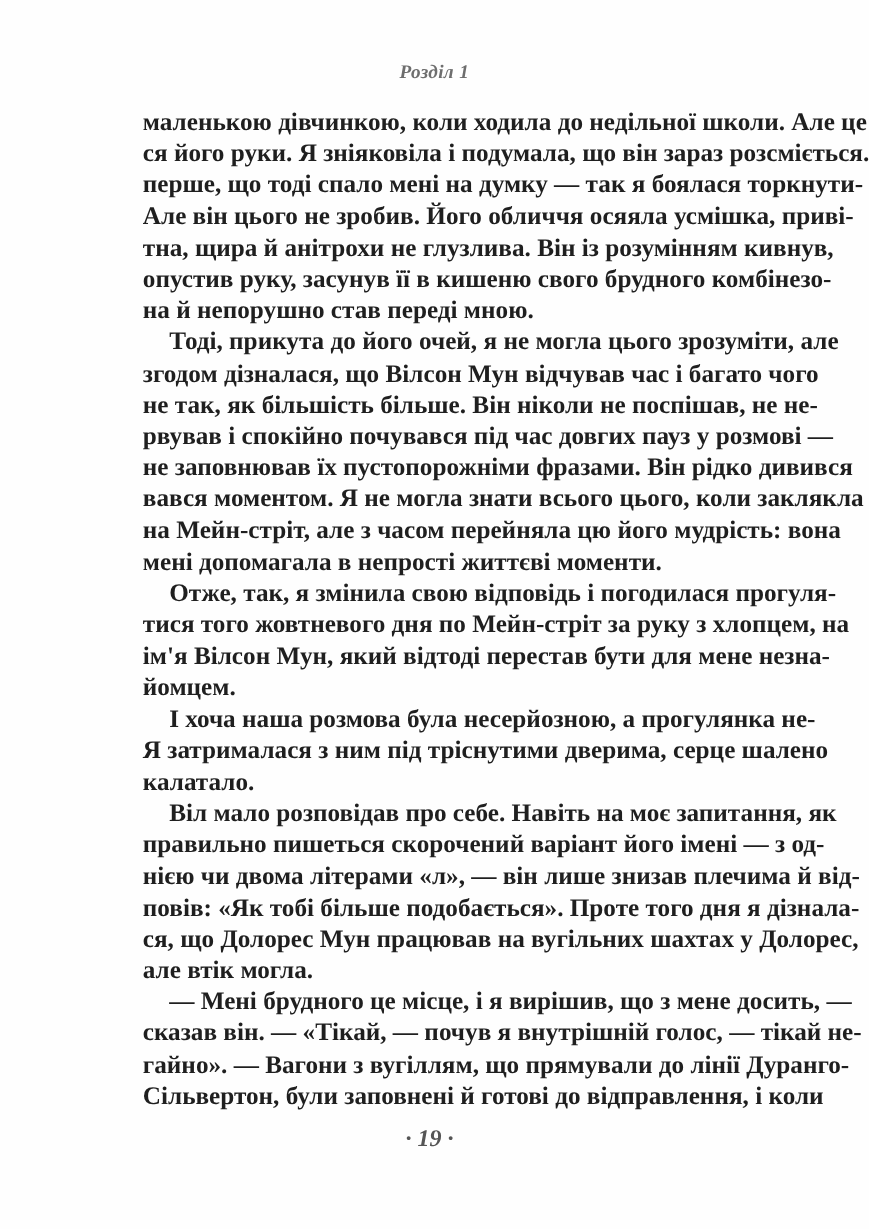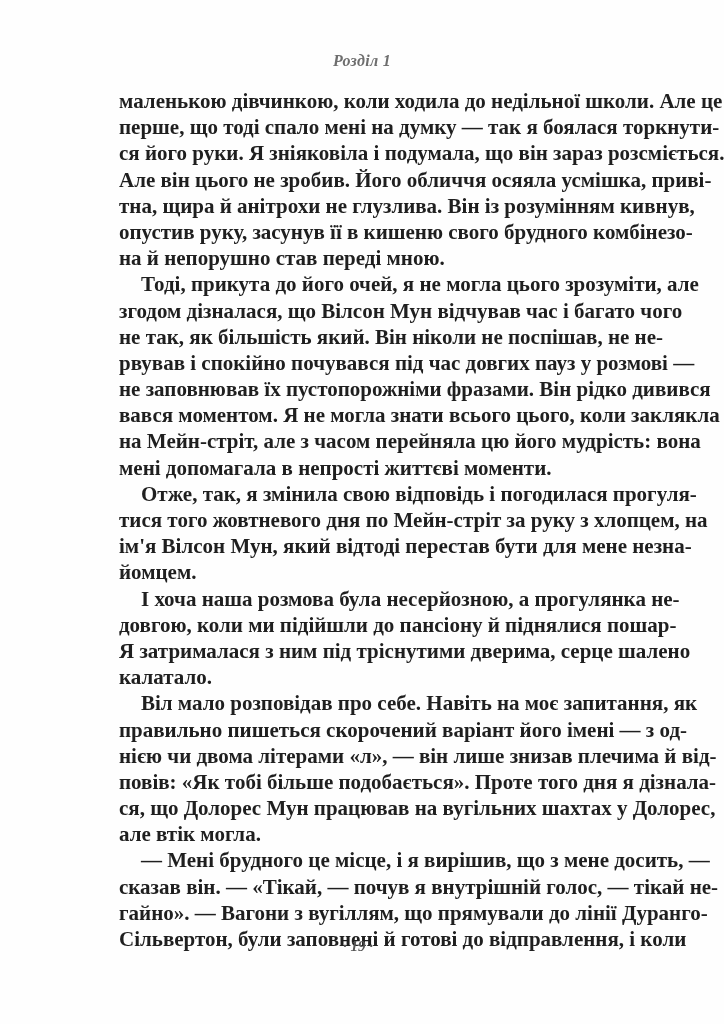--- a/index.html
+++ b/index.html
@@ -58,63 +58,62 @@
       padding-left: 22px;
     }
     .folio {
       position: absolute;
       top: 938px;
       left: 0;
       width: 716px;
       text-align: center;
       font-family: "Liberation Serif", serif;
       font-style: italic;
-      font-size: 15px;
+      font-size: 20px;
       color: #555;
     }
   </style>
 </head>
 <body>
 
 <div class="page">
   <div class="running-head">Розділ 1</div>
 
   <div class="body-text">
 
     <div>
       <span class="line">маленькою дівчинкою, коли ходила до недільної школи. Але це</span>
+      <span class="line">ся його руки. Я зніяковіла і подумала, що він зараз розсміється.</span>
       <span class="line">перше, що тоді спало мені на думку — так я боялася торкнути-</span>
-      <span class="line">ся його руки. Я зніяковіла і подумала, що він зараз розсміється.</span>
       <span class="line">Але він цього не зробив. Його обличчя осяяла усмішка, приві-</span>
       <span class="line">тна, щира й анітрохи не глузлива. Він із розумінням кивнув,</span>
       <span class="line">опустив руку, засунув її в кишеню свого брудного комбінезо-</span>
       <span class="line last">на й непорушно став переді мною.</span>
     </div>
 
     <div>
       <span class="line indent">Тоді, прикута до його очей, я не могла цього зрозуміти, але</span>
       <span class="line">згодом дізналася, що Вілсон Мун відчував час і багато чого</span>
-      <span class="line">не так, як більшість який. Він ніколи не поспішав, не не-</span>
+      <span class="line">не так, як більшість більше. Він ніколи не поспішав, не не-</span>
       <span class="line">рвував і спокійно почувався під час довгих пауз у розмові —</span>
       <span class="line">не заповнював їх пустопорожніми фразами. Він рідко дивився</span>
       <span class="line">вався моментом. Я не могла знати всього цього, коли заклякла</span>
       <span class="line">на Мейн-стріт, але з часом перейняла цю його мудрість: вона</span>
       <span class="line last">мені допомагала в непрості життєві моменти.</span>
     </div>
 
     <div>
       <span class="line indent">Отже, так, я змінила свою відповідь і погодилася прогуля-</span>
       <span class="line">тися того жовтневого дня по Мейн-стріт за руку з хлопцем, на</span>
       <span class="line">ім'я Вілсон Мун, який відтоді перестав бути для мене незна-</span>
       <span class="line last">йомцем.</span>
     </div>
 
     <div>
       <span class="line indent">І хоча наша розмова була несерйозною, а прогулянка не-</span>
-      <span class="line">довгою, коли ми підійшли до пансіону й піднялися пошар-</span>
       <span class="line">Я затрималася з ним під тріснутими дверима, серце шалено</span>
       <span class="line last">калатало.</span>
     </div>
 
     <div>
       <span class="line indent">Віл мало розповідав про себе. Навіть на моє запитання, як</span>
       <span class="line">правильно пишеться скорочений варіант його імені — з од-</span>
       <span class="line">нією чи двома літерами «л», — він лише знизав плечима й від-</span>
       <span class="line">повів: «Як тобі більше подобається». Проте того дня я дізнала-</span>
       <span class="line">ся, що Долорес Мун працював на вугільних шахтах у Долорес,</span>

